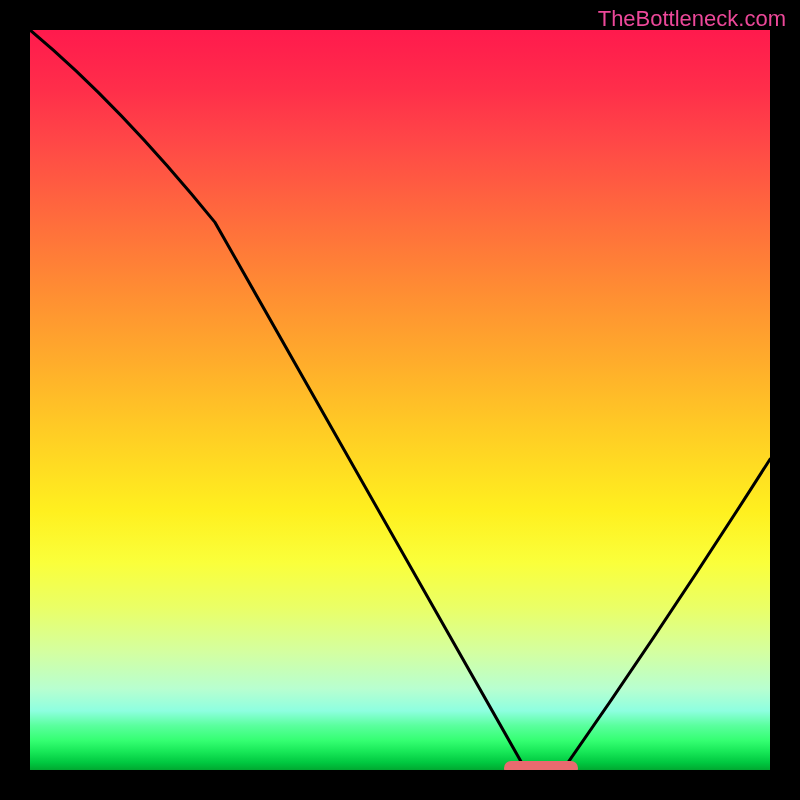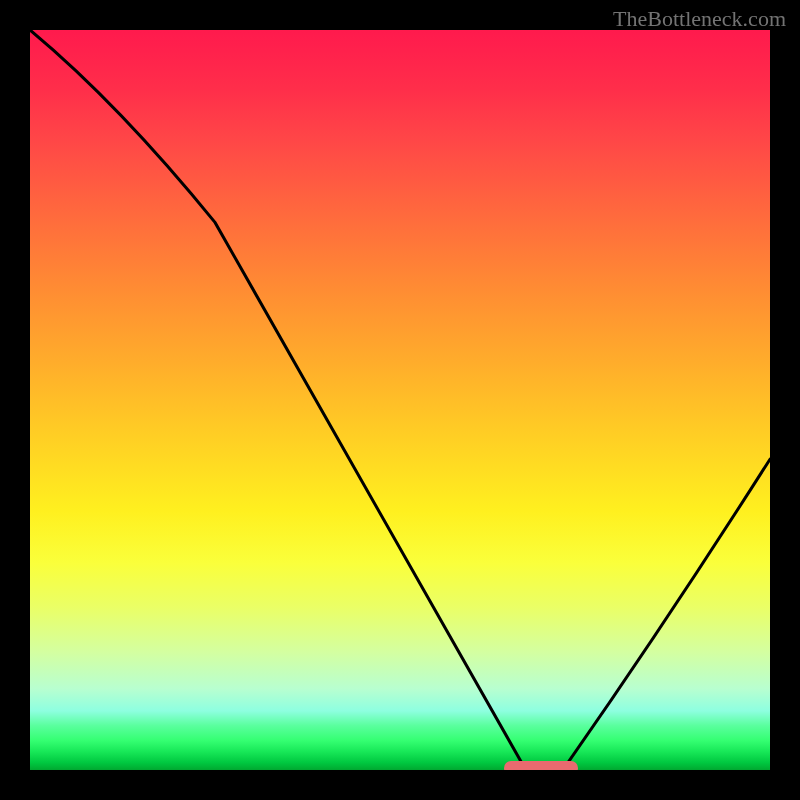--- a/index.html
+++ b/index.html
@@ -8,25 +8,24 @@
     height: 800px;
     background: #000;
     position: relative;
     overflow: hidden;
     font-family: Arial, sans-serif;
   }
   .watermark {
     position: absolute;
     top: 6px;
     right: 14px;
-    color: #737373;
+    color: #ec4899;
     font-size: 22px;
     font-weight: 500;
     z-index: 10;
-    font-family: Liberation Serif, serif;
   }
   .plot-area {
     position: absolute;
     left: 30px;
     top: 30px;
     width: 740px;
     height: 740px;
     overflow: hidden;
   }
   .gradient-bg {

